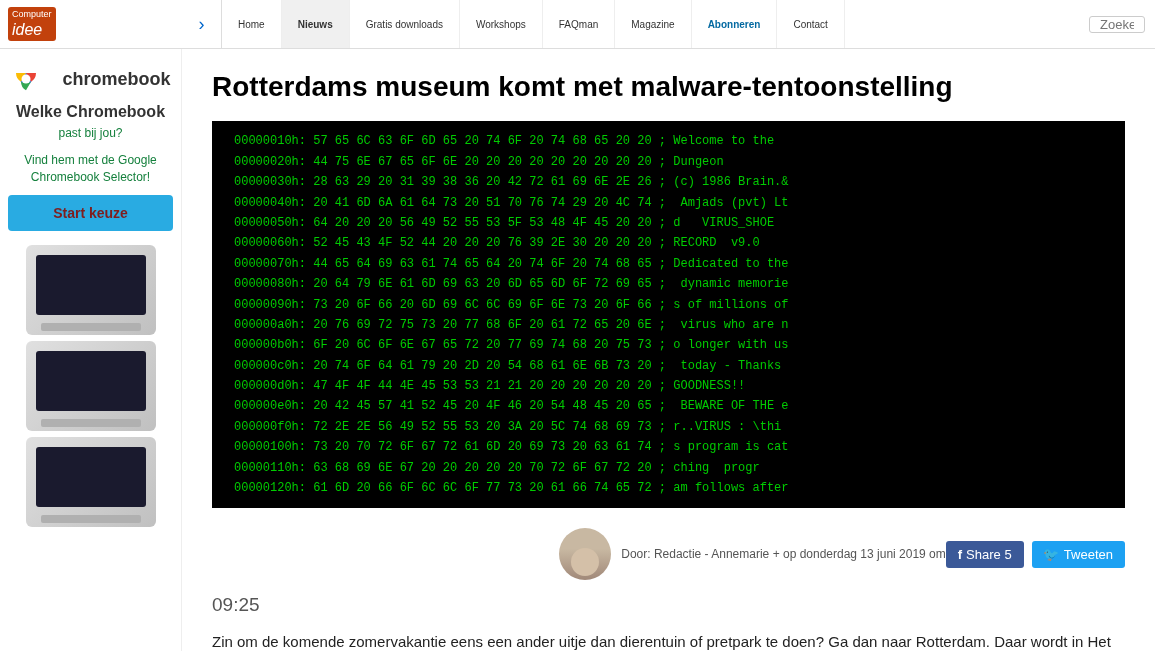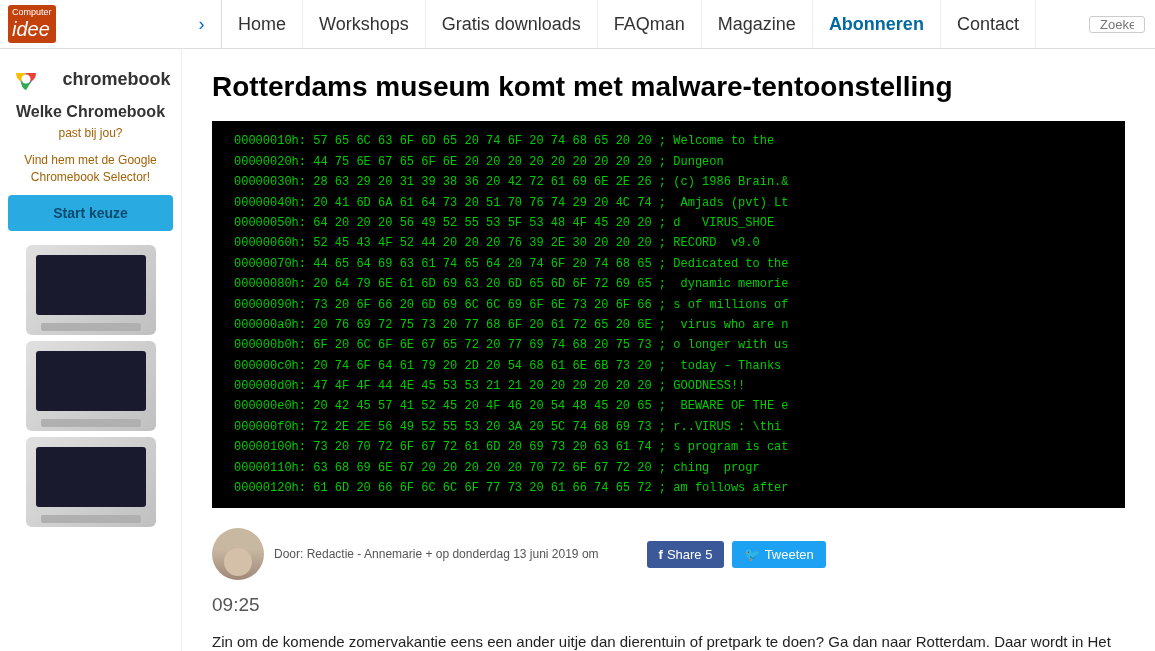--- a/index.html
+++ b/index.html
@@ -24,21 +24,21 @@
       background: #c2410c;
       color: #fff;
       font-weight: normal;
       font-size: 11px;
       padding: 2px 4px;
       border-radius: 3px;
       line-height: 1.2;
       margin-right: 4px;
     }
     .logo-box span.comp { font-size: 9px; display: block; }
-    .logo-box span.idee { font-size: 20px; font-style: italic; }
+    .logo-box span.idee { font-size: 16px; font-style: italic; }
     .chevron-nav {
       width: 40px;
       display: flex;
       align-items: center;
       justify-content: center;
       color: #0066cc;
       font-size: 18px;
       border-right: 1px solid #ddd;
       height: 100%;
     }
@@ -46,21 +46,21 @@
       display: flex;
       align-items: center;
       height: 100%;
       flex: 1;
     }
     .nav-item {
       padding: 0 16px;
       height: 100%;
       display: flex;
       align-items: center;
-      font-size: 18px;
+      font-size: 10px;
       color: #333;
       cursor: pointer;
       border-right: 1px solid #eee;
       white-space: nowrap;
     }
     .nav-item.active { background: #f0f0f0; font-weight: bold; }
     .nav-item.highlight { color: #0369a1; font-weight: bold; }
     .search-box {
       margin-left: auto;
       padding: 0 10px;
@@ -106,27 +106,27 @@
       color: #333;
     }
     .ad-headline {
       font-size: 16px;
       font-weight: bold;
       color: #333;
       margin-bottom: 4px;
     }
     .ad-sub {
       font-size: 12px;
-      color: #a16207;
+      color: #15803d;
       margin-bottom: 10px;
       line-height: 1.4;
     }
     .ad-btn {
       background: #29abe2;
-      color: #0c4a6e;
+      color: #7f1d1d;
       border: none;
       padding: 10px 18px;
       font-size: 14px;
       font-weight: bold;
       border-radius: 4px;
       cursor: pointer;
       display: block;
       width: 100%;
       margin-bottom: 14px;
     }
@@ -187,24 +187,23 @@
       margin-bottom: 14px;
       overflow: hidden;
     }
     .code-image div {
       white-space: pre;
       color: #00cc00;
     }
     .author-row {
       display: flex;
       align-items: center;
-      justify-content: flex-start;
+      justify-content: flex-end;
       margin-bottom: 8px;
       padding: 6px 0;
-      gap: 48px;
     }
     .author-left {
       display: flex;
       align-items: center;
       gap: 10px;
     }
     .author-avatar {
       width: 52px;
       height: 52px;
       border-radius: 50%;
@@ -277,22 +276,23 @@
 <div class="header">
   <div class="logo-area">
     <div class="logo-box">
       <span class="comp">Computer</span>
       <span class="idee">idee</span>
     </div>
   </div>
   <div class="chevron-nav">›</div>
   <nav class="nav">
     <div class="nav-item">Home</div>
+    <div class="nav-item active">Nieuws</div>
+    <div class="nav-item">Gratis downloads</div>
     <div class="nav-item">Workshops</div>
-    <div class="nav-item">Gratis downloads</div>
     <div class="nav-item">FAQman</div>
     <div class="nav-item">Magazine</div>
     <div class="nav-item highlight">Abonneren</div>
     <div class="nav-item">Contact</div>
   </nav>
   <input class="search-box" type="text" placeholder="Zoeken" style="">
 </div>
 
 <div class="main-layout">
 

